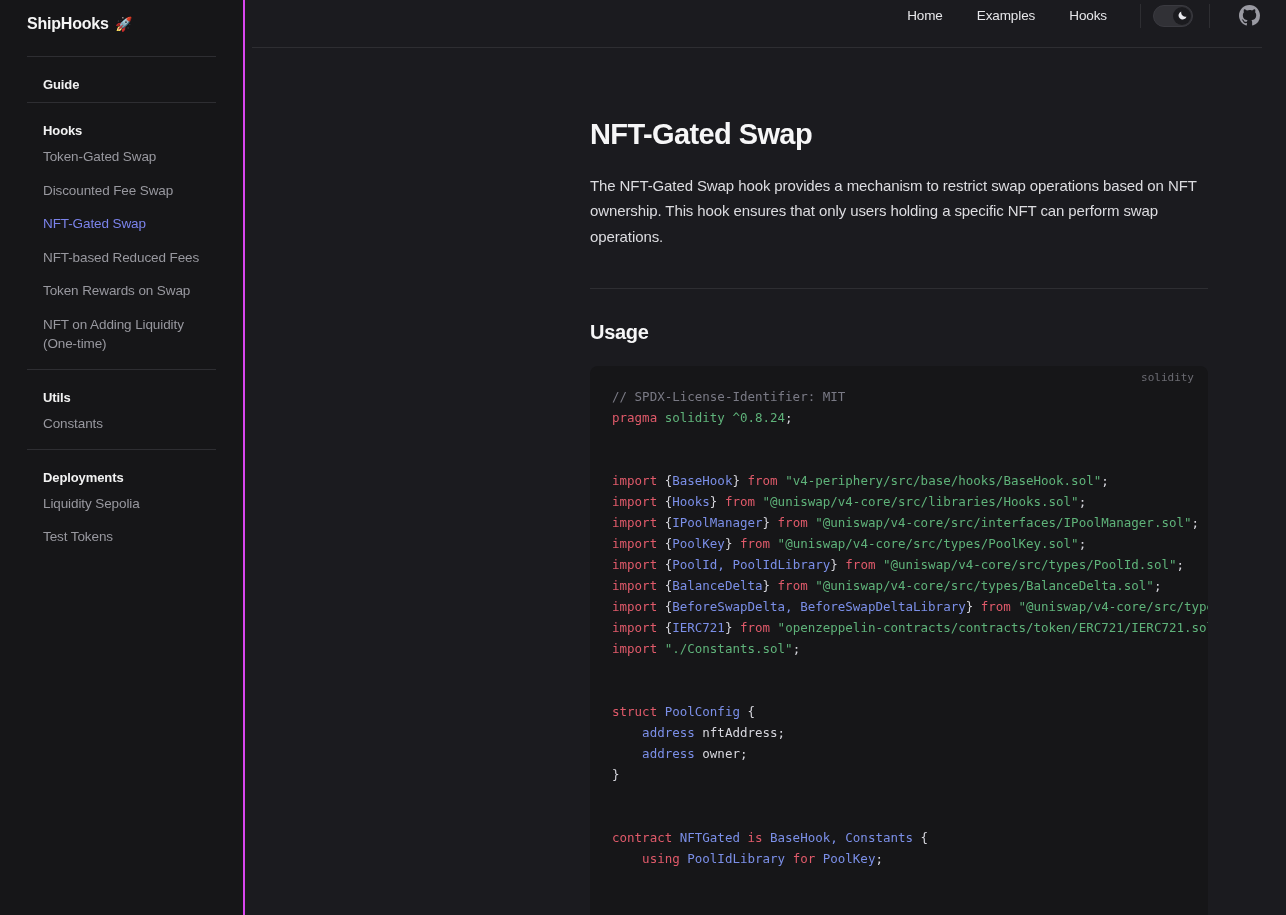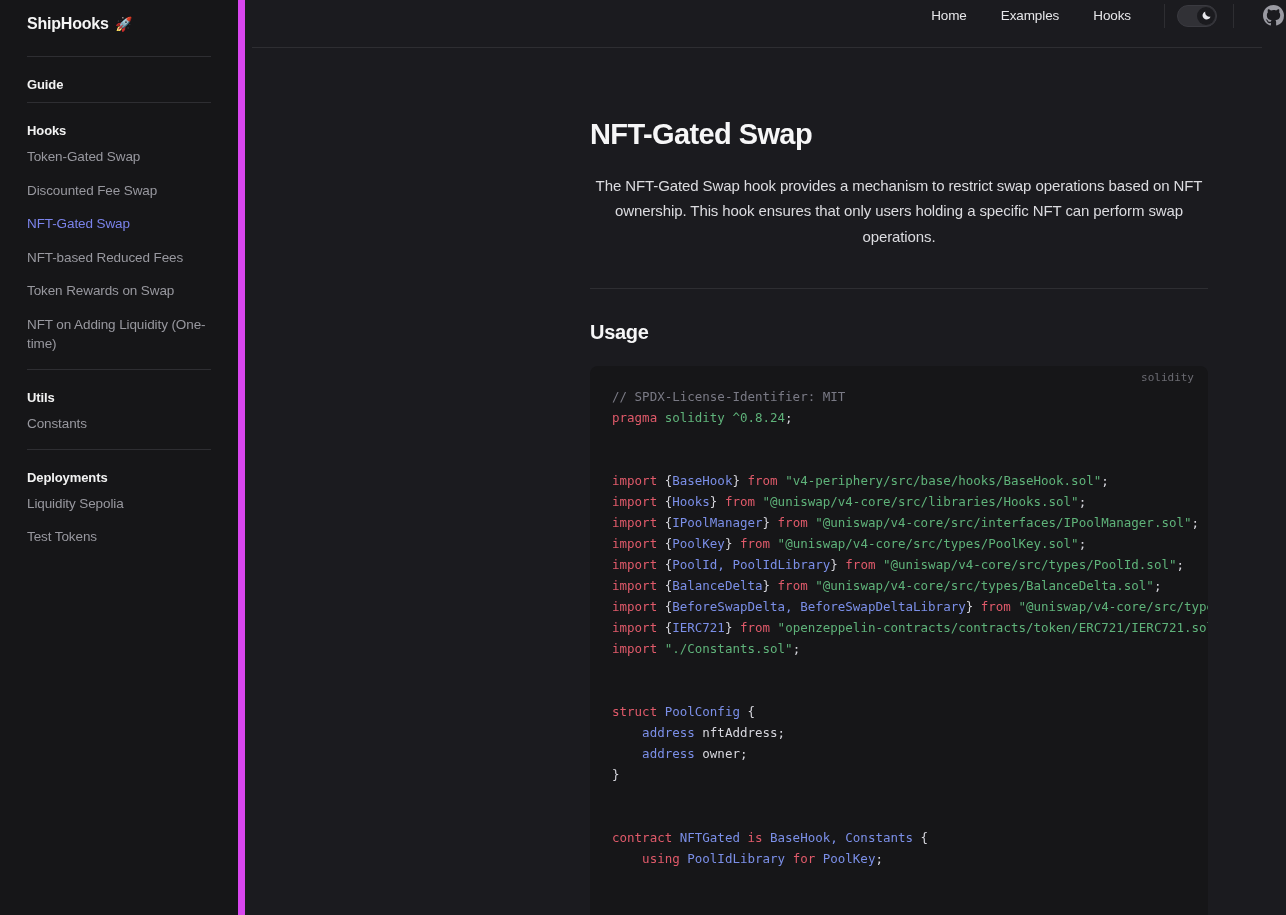--- a/index.html
+++ b/index.html
@@ -20,21 +20,21 @@
     display: flex;
     background: #1b1b1f;
   }
 
   
   .sidebar {
     width: 245px;
     min-width: 245px;
     height: 915px;
     background: #161618;
-    border-right: 7px solid #d946ef;
+    border-right: 2px solid #d946ef;
     padding: 0 0 0 0;
     overflow: hidden;
   }
   .brand {
     height: 48px;
     display: flex;
     align-items: center;
     padding-left: 27px;
     gap: 7px;
   }
@@ -45,21 +45,21 @@
     letter-spacing: -0.2px;
   }
   .brand-emoji { font-size: 14px; line-height: 1; }
 
   .nav-sep {
     height: 1px;
     background: #2e2e32;
     margin: 8px 27px 0 27px;
   }
 
-  .nav-group { padding: 0 27px; }
+  .nav-group { padding: 0 43px; }
   .nav-group-title {
     font-size: 13px;
     font-weight: bold;
     color: #f2f2f2;
     padding-top: 20px;
     padding-bottom: 2px;
     letter-spacing: -0.1px;
   }
   .nav-link {
     display: block;
@@ -80,20 +80,21 @@
     height: 915px;
     background: #1b1b1f;
   }
 
   
   .header {
     height: 31px;
     display: flex;
     align-items: center;
     justify-content: flex-end;
+    padding-right: 24px;
     gap: 0;
   }
   .header-inner {
     display: flex;
     align-items: center;
     height: 48px;
   }
   .header-link {
     font-size: 13.5px;
     color: #e6e6e9;
@@ -166,21 +167,20 @@
     color: #f6f6f7;
     letter-spacing: -0.6px;
     line-height: 1.3;
   }
   .lede {
     margin-top: 19px;
     font-size: 15px;
     line-height: 1.72;
     color: #dcdce0;
     letter-spacing: -0.1px;
-    text-align: center;
   }
   .hr {
     margin-top: 38px;
     height: 1px;
     background: #2e2e32;
   }
   .h2 {
     margin-top: 32px;
     font-size: 20px;
     font-weight: bold;

